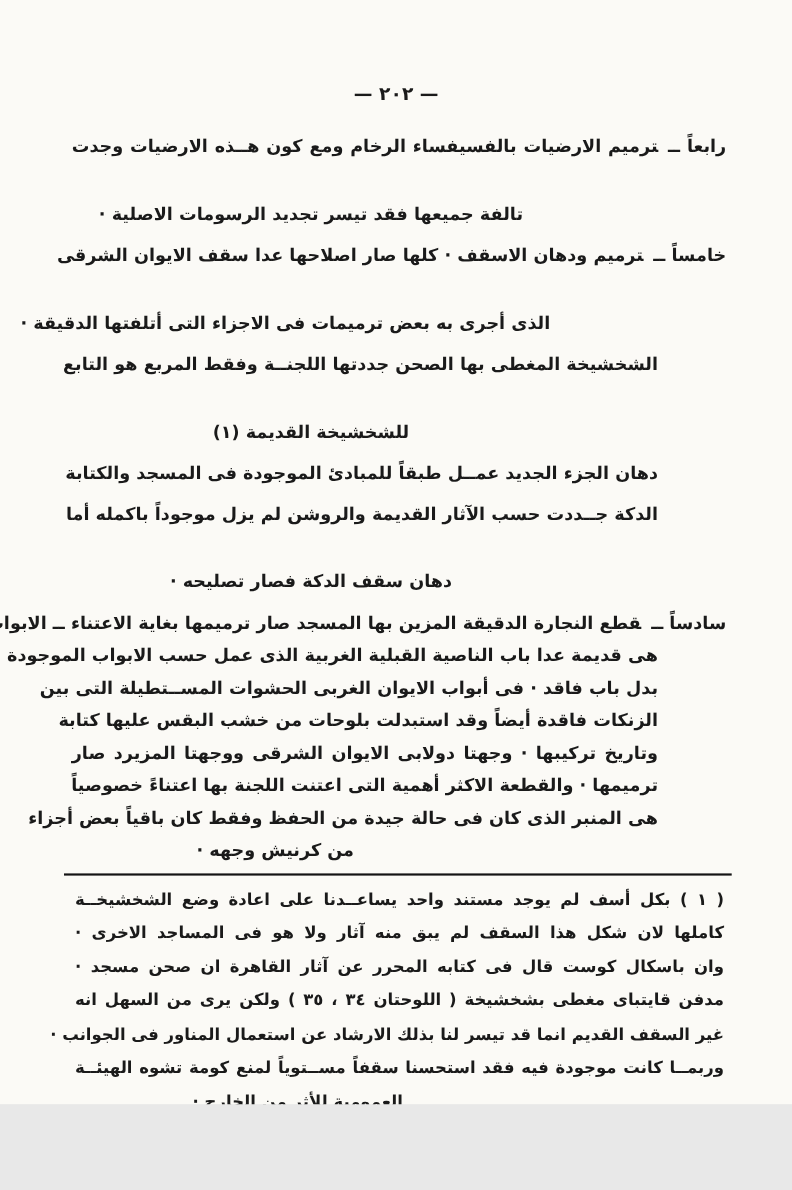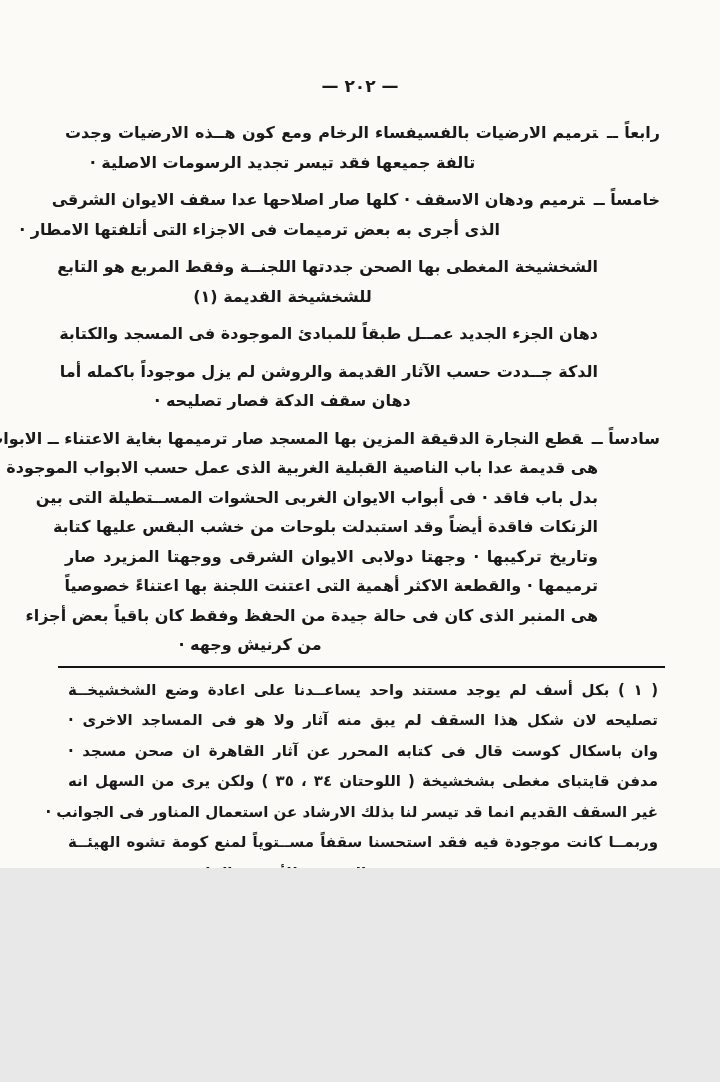--- a/index.html
+++ b/index.html
@@ -1,18 +1,18 @@
 <!DOCTYPE html>
 <html lang="ar"><head>
 <meta charset="utf-8">
 <style>
   html,body { margin:0; padding:0; background:#e8e8e8; }
   .page {
     position:relative;
-    width:720px; height:868px;
+    width:720px; height:1004px;
     margin:0 auto;
     background:#fbfaf6;
     color:#1a1a1a;
     font-family:"DejaVu Sans", sans-serif;
     font-weight:bold;
     direction:rtl;
     overflow:hidden;
     box-sizing:border-box;
   }
   .pagenum {
@@ -27,21 +27,21 @@
   }
   .line {
     line-height:29.5px;
     white-space:nowrap;
     text-align:center;
   }
   .j { text-align-last:justify; }
   .para { margin-top:8px; }
   .para:first-child { margin-top:0; }
   .l1 { padding-right:62px; }
-  .l2 { padding-right:160px; }
+  .l2 { padding-right:160px;margin-top:32px; }
   .l3 { padding-right:225px; }
   .plabel { margin-left:9px; }
   .rule {
     margin:6px 55px 0 58px;
     height:0;
     border-top:2.5px solid #141414;
   }
   .footnote {
     margin:7px 62px 0 68px;
     font-size:15px;
@@ -63,21 +63,21 @@
 
   <div class="main">
 
     <div class="para">
       <div class="line j"><span class="plabel">رابعاً ــ</span><span>ترميم الارضيات بالفسيفساء الرخام ومع كون هــذه الارضيات وجدت</span></div>
       <div class="line l2">تالفة جميعها فقد تيسر تجديد الرسومات الاصلية ·</div>
     </div>
 
     <div class="para">
       <div class="line j"><span class="plabel">خامساً ــ</span><span>ترميم ودهان الاسقف · كلها صار اصلاحها عدا سقف الايوان الشرقى</span></div>
-      <div class="line l2">الذى أجرى به بعض ترميمات فى الاجزاء التى أتلفتها الامطار ·</div>
+      <div class="line l2">الذى أجرى به بعض ترميمات فى الاجزاء التى أتلفتها الدقيقة ·</div>
     </div>
 
     <div class="para">
       <div class="line l1 j">الشخشيخة المغطى بها الصحن جددتها اللجنــة وفقط المربع هو التابع</div>
       <div class="line l2">للشخشيخة القديمة (١)</div>
     </div>
 
     <div class="para">
       <div class="line l1 j">دهان الجزء الجديد عمــل طبقاً للمبادئ الموجودة فى المسجد والكتابة</div>
     </div>
@@ -97,21 +97,21 @@
       <div class="line l1 j">هى المنبر الذى كان فى حالة جيدة من الحفظ وفقط كان باقياً بعض أجزاء</div>
       <div class="line l3">من كرنيش وجهه ·</div>
     </div>
 
   </div>
 
   <div class="rule"></div>
 
   <div class="footnote">
     <div class="fline fj">( ١ ) بكل أسف لم يوجد مستند واحد يساعــدنا على اعادة وضع الشخشيخــة</div>
-    <div class="fline fj">تصليحه لان شكل هذا السقف لم يبق منه آثار ولا هو فى المساجد الاخرى ·</div>
+    <div class="fline fj">كاملها لان شكل هذا السقف لم يبق منه آثار ولا هو فى المساجد الاخرى ·</div>
     <div class="fline fj">وان باسكال كوست قال فى كتابه المحرر عن آثار القاهرة ان صحن مسجد ·</div>
     <div class="fline fj">مدفن قايتباى مغطى بشخشيخة ( اللوحتان ٣٤ ، ٣٥ ) ولكن يرى من السهل انه</div>
     <div class="fline fj">غير السقف القديم انما قد تيسر لنا بذلك الارشاد عن استعمال المناور فى الجوانب ·</div>
     <div class="fline fj">وربمــا كانت موجودة فيه فقد استحسنا سقفاً مســتوياً لمنع كومة تشوه الهيئــة</div>
     <div class="fline f-last">العمومية للأثر من الخارج ·</div>
   </div>
 
 </div>
 
 </body></html>

